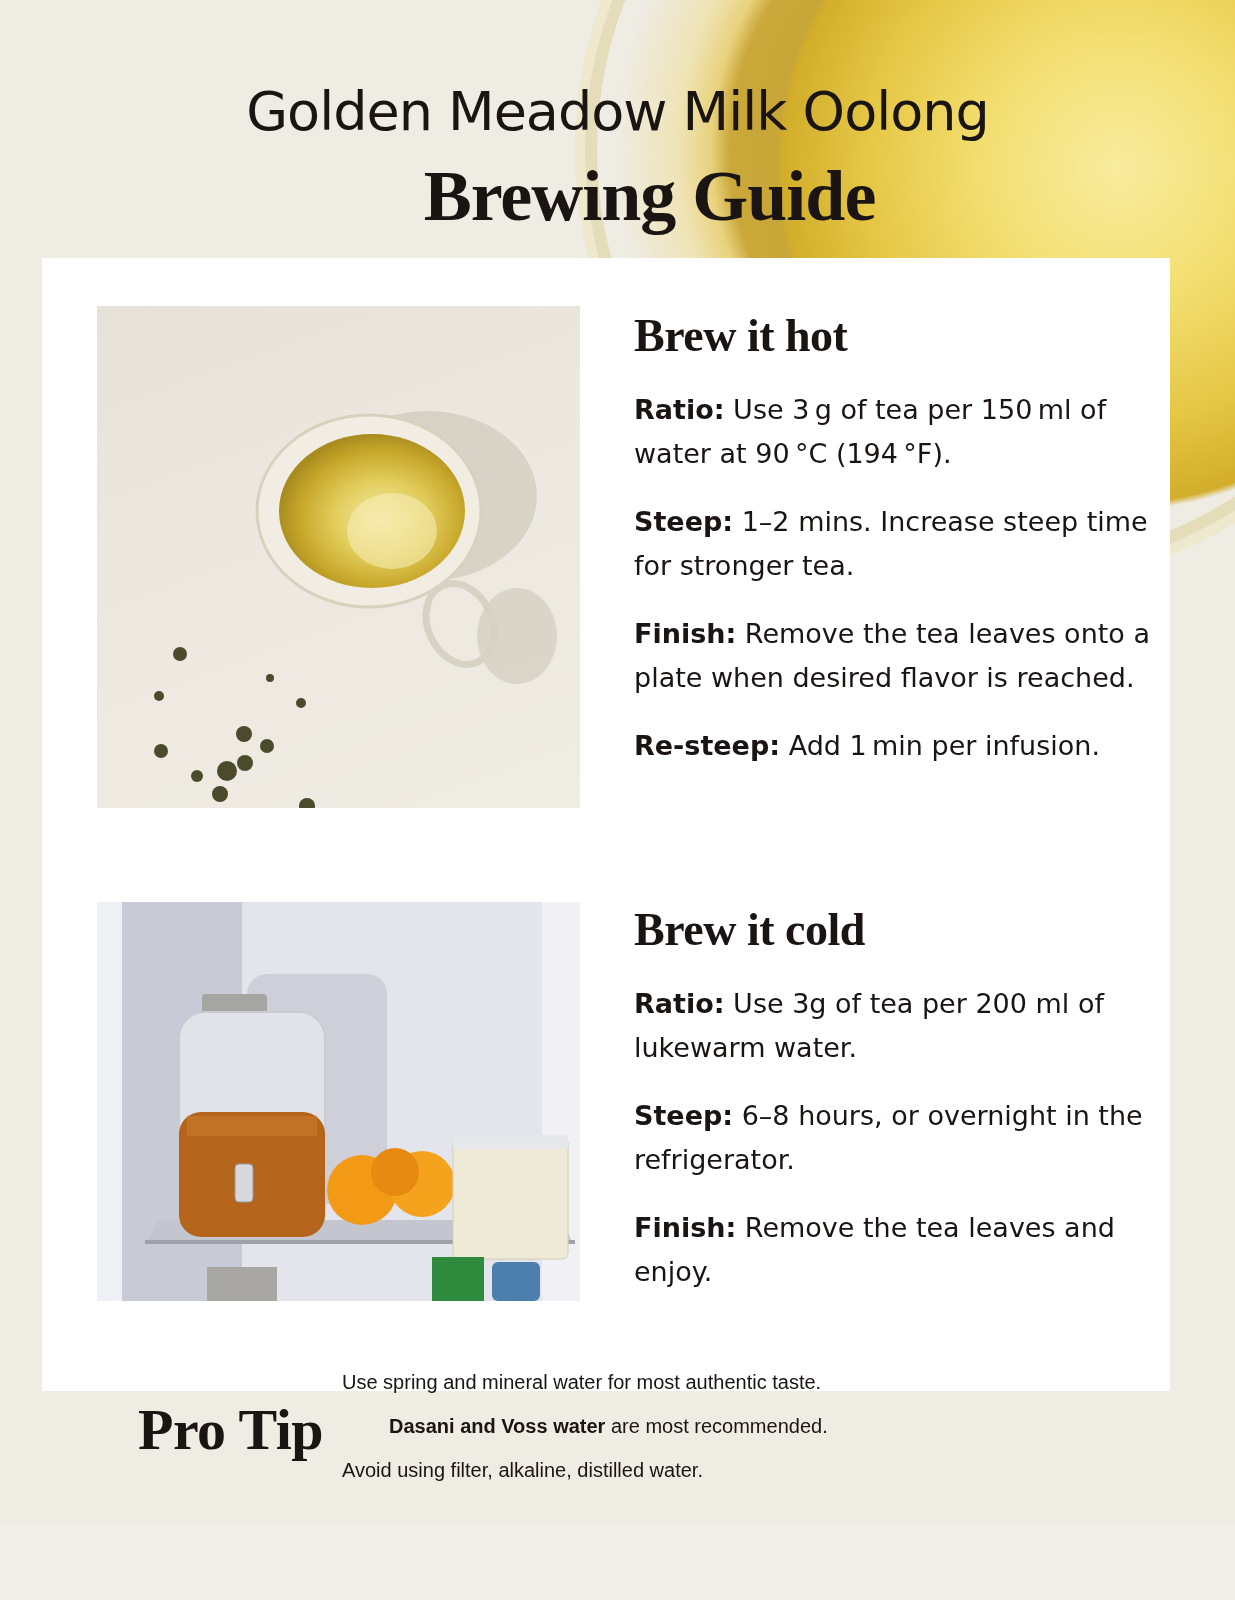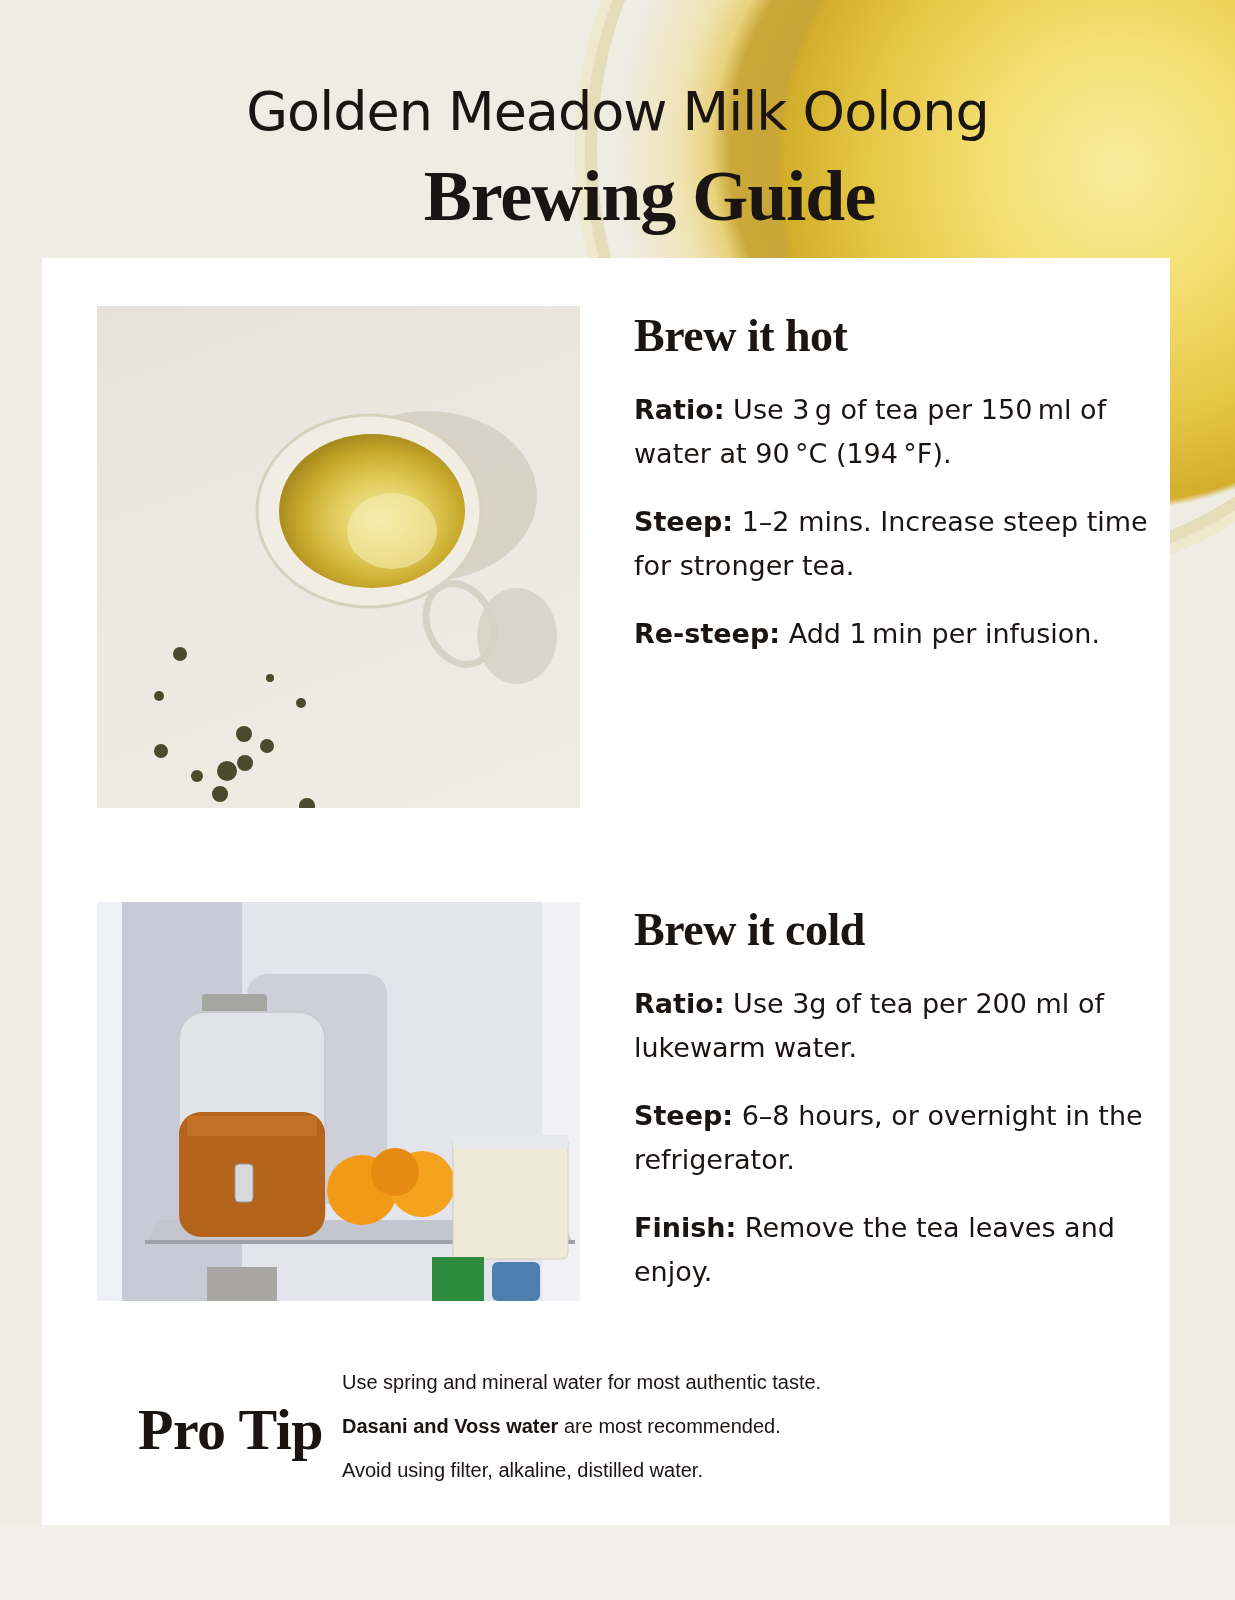--- a/index.html
+++ b/index.html
@@ -30,21 +30,21 @@
       position: absolute; left: 0; top: 80px; width: 1235px; text-align: center;
       font-family: "DejaVu Sans", sans-serif; font-size: 54px; font-weight: 400;
       letter-spacing: -1px; color: #1a1412;
     }
     .title {
       position: absolute; left: 0; top: 155px; width: 1235px; text-align: center;
       font-family: "Liberation Serif", serif; font-size: 72px; font-weight: 700;
       letter-spacing: -1px; color: #1a1412; padding-left: 32px;
     }
     .card {
-      position: absolute; left: 42px; top: 258px; width: 1128px; height: 1267px;
+      position: absolute; left: 42px; top: 258px; width: 1128px; height: 1133px;
       background: #ffffff;
     }
     .photo {
       position: absolute; overflow: hidden;
     }
     .photo-hot {
       left: 55px; top: 48px; width: 483px; height: 502px;
       background: linear-gradient(160deg, #e6e2da 0%, #ece8e0 40%, #efece4 100%);
     }
     .photo-cold {
@@ -69,21 +69,21 @@
     .protip-label {
       position: absolute; left: 96px; top: 1138px;
       font-family: Liberation Serif, serif; font-weight: 700; font-size: 58px;
       color: #1a1412; letter-spacing: -0.5px;
     }
     .protip-text {
       position: absolute; left: 300px; top: 1102px; width: 820px;
       font-family: "Liberation Sans", sans-serif; font-size: 20px; line-height: 44px;
       color: #1a1412;
     }
-    .protip-text .strong { font-weight: 700; }
+    .protip-text .strong { font-weight: 700; margin-left: 47px; }
     .protip-text div { white-space: nowrap; }
   </style>
 </head>
 <body>
 
 <div class="bg-cup"></div>
 <div class="bg-cup-rim"></div>
 <div class="bg-floor"></div>
 
 <div class="subtitle">Golden Meadow Milk Oolong</div>
@@ -126,20 +126,21 @@
         <circle cx="210" cy="500" r="8"></circle>
           <circle cx="100" cy="470" r="6"></circle>
       </g>
     </svg>
   </div>
 
   <div class="section section-hot">
     <h2>Brew it hot</h2>
     <p class="step"><span class="lbl">Ratio:</span><span> Use 3 g of tea per 150 ml of water at 90 °C (194 °F).</span></p>
     <p class="step"><span class="lbl">Steep:</span><span> 1–2 mins. Increase steep time for stronger tea.</span></p>
+    <p class="step"><span class="lbl">Finish:</span><span> Remove the tea leaves onto a plate when desired flavor is reached.</span></p>
     <p class="step"><span class="lbl">Re-steep:</span><span> Add 1 min per infusion.</span></p>
   </div>
 
   <div class="photo photo-cold">
     <svg width="483" height="399" viewBox="0 0 483 399">
 
       <rect x="0" y="0" width="25" height="399" fill="#eef0f5"></rect>
       <rect x="25" y="0" width="120" height="399" fill="#c8cad6"></rect>
       <rect x="145" y="0" width="300" height="399" fill="#e4e4ec"></rect>
       <rect x="445" y="0" width="38" height="399" fill="#f1f1f5"></rect>

